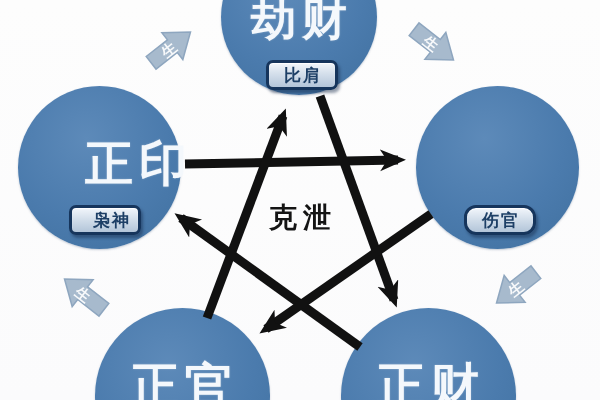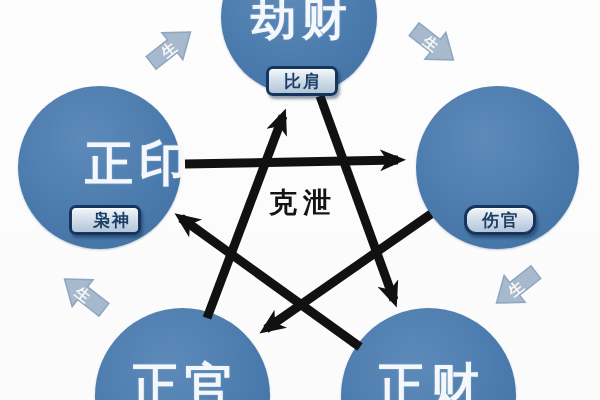--- a/index.html
+++ b/index.html
@@ -25,21 +25,21 @@
     border:3px solid #16355c;border-radius:7px;
     background:linear-gradient(180deg,#f2f6fb 0%,#d4dfeb 45%,#b3c5d9 100%);
     box-shadow:2px 3px 3px rgba(20,40,70,.45), inset 0 1px 1px #ffffff;
     display:flex;align-items:center;justify-content:center;
   }
   .badge span{
     color:#1d3f66;font-size:17px;font-weight:700;letter-spacing:2px;text-indent:2px;
     font-family:"DejaVu Serif","Liberation Serif",serif;
   }
   .center-label{
-    position:absolute;left:240px;top:184px;width:120px;text-align:center;
+    position:absolute;left:240px;top:199px;width:120px;text-align:center;
     color:#141414;font-size:28px;font-weight:700;letter-spacing:6px;text-indent:6px;
     font-family:"DejaVu Serif","Liberation Serif",serif;
   }
   svg{position:absolute;left:0;top:0;}
   #star-layer{z-index:3;}
   #gen-layer{z-index:1;}
   .circle{z-index:2;}
   .node-label{z-index:4;}
   .badge{z-index:5;}
   .center-label{z-index:4;}
@@ -89,21 +89,21 @@
     <line x1="320" y1="96" x2="394" y2="300" stroke="#111111" stroke-width="9" marker-end="url(#ah)"></line>
     <line x1="360" y1="347" x2="181" y2="218" stroke="#111111" stroke-width="9" marker-end="url(#ah)"></line>
     <line x1="431" y1="214" x2="266" y2="329" stroke="#111111" stroke-width="9" marker-end="url(#ah)"></line>
   </svg>
 
   <div class="node-label" style="left:219px;top:-11px;width:160px;font-size:45px;">劫财</div>
   <div class="node-label" style="left:28px;top:132px;width:160px;font-size:48px;padding-left:28px;">正印</div>
   <div class="node-label" style="left:102px;top:354px;width:160px;font-size:48px;">正官</div>
   <div class="node-label" style="left:348px;top:354px;width:160px;font-size:48px;">正财</div>
 
-  <div class="badge" style="left:266px;top:60px;margin-top:6px;">
+  <div class="badge" style="left:266px;top:60px;">
     <span>比肩</span>
   </div>
   <div class="badge" style="left:69px;top:205px;padding-left:12px;">
     <span>枭神</span>
   </div>
   <div class="badge" style="left:464px;top:205px;border-radius:12px;">
     <span>伤官</span>
   </div>
 
   <div class="center-label">克泄</div>

